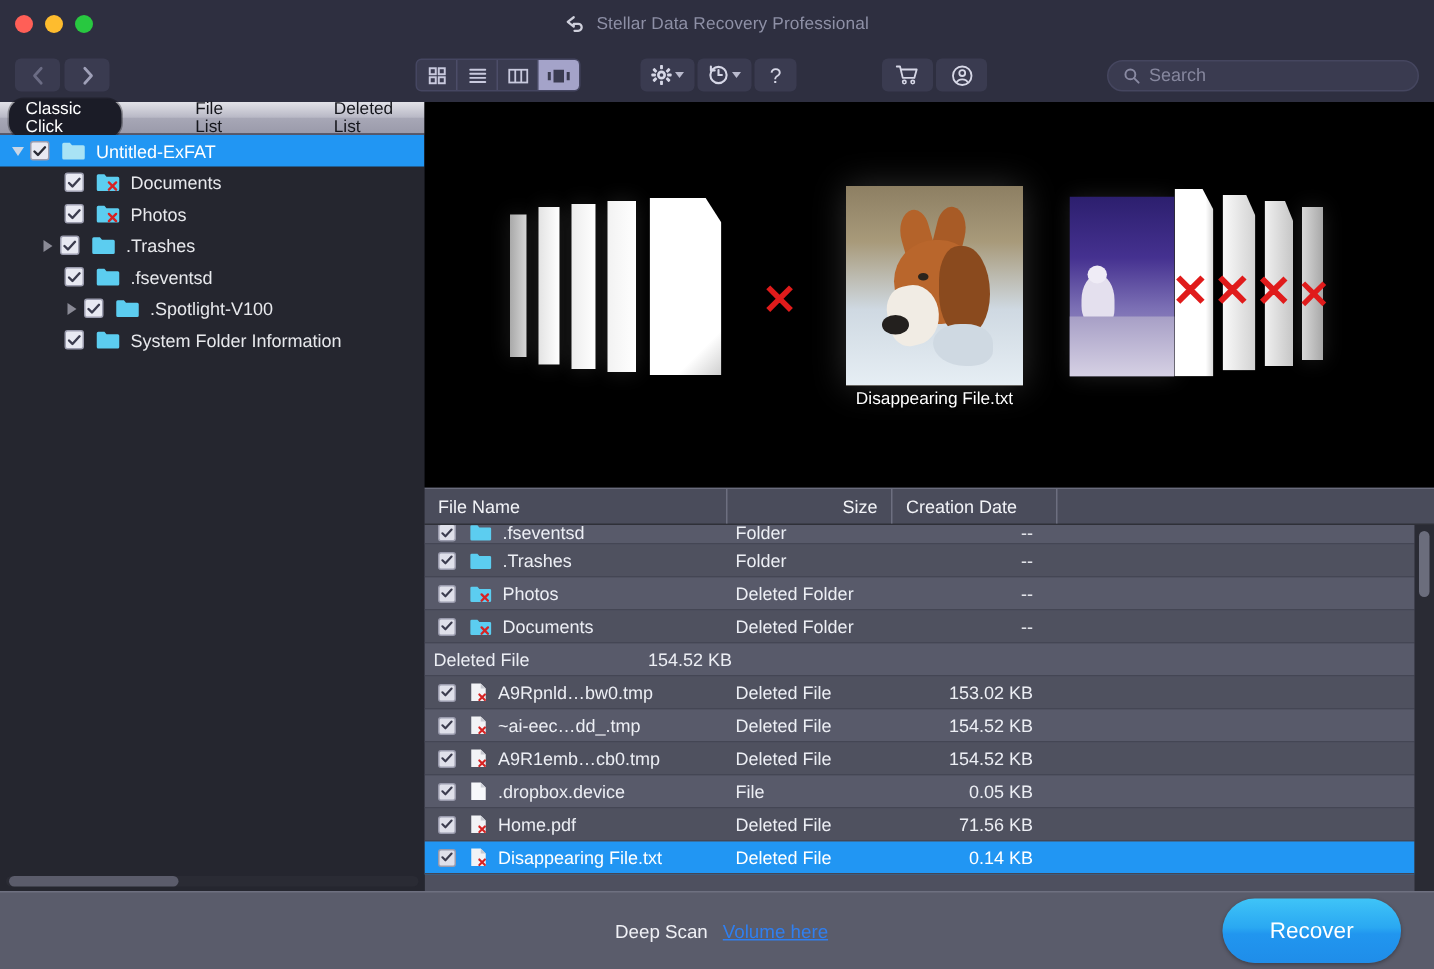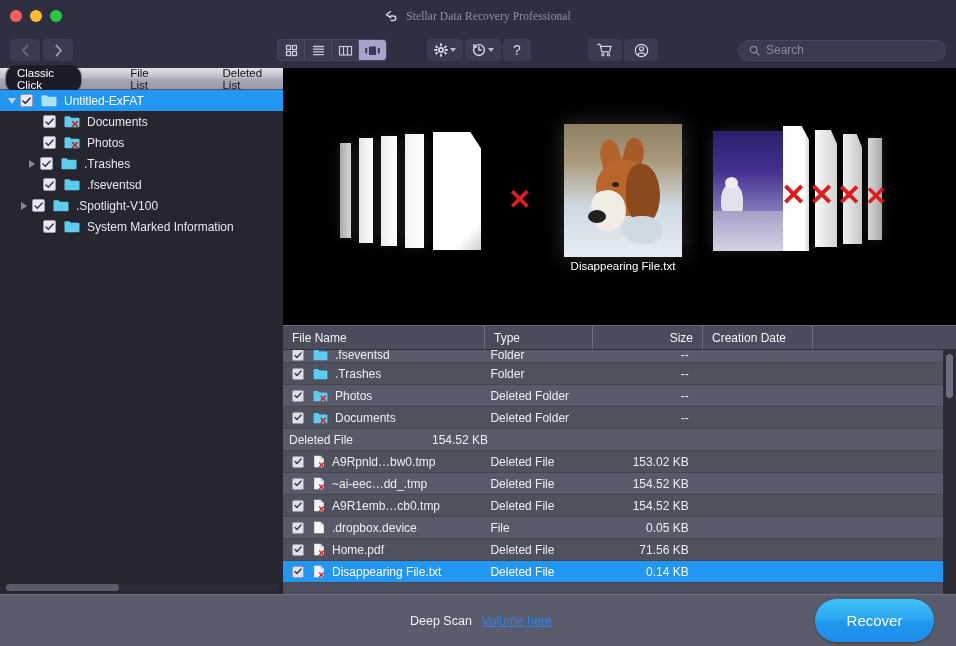--- a/index.html
+++ b/index.html
@@ -15,21 +15,21 @@
     width: 956px; height: 646px;
     background: #2e2f40;
     display: flex; flex-direction: column;
   }
 
   
   .titlebar {
     position: relative;
     height: 32px; min-height: 32px;
     background: #2e2f40;
-    display: flex; align-items: center; font-family: Liberation Serif, serif;
+    display: flex; align-items: center;
   }
   .traffic { display: flex; gap: 8px; padding-left: 10px; align-items: center; }
   .light { width: 12px; height: 12px; border-radius: 50%; }
   .light.red    { background: #ff5f57; }
   .light.yellow { background: #febc2e; }
   .light.green  { background: #28c840; }
   .title-center {
     position: absolute; left: 0; right: 0;
     display: flex; align-items: center; justify-content: center;
     gap: 7px; pointer-events: none;
@@ -482,21 +482,21 @@
               </svg>
           </span>
           <span class="ficon">
             <svg width="16" height="13" viewBox="0 0 16 13">
                 <path d="M0.5 2.2 A1 1 0 0 1 1.5 1.2 H5.6 L7 2.8 H14.5 A1 1 0 0 1 15.5 3.8 V11.3 A1 1 0 0 1 14.5 12.3 H1.5 A1 1 0 0 1 0.5 11.3 Z" fill="#5ccdf0"></path>
               </svg>
           </span>
           <span>.fseventsd</span>
         </div>
 
-        <div class="trow" style="padding-left:16px">
+        <div class="trow" style="padding-left:40px">
           <span class="tri">
               <i></i>
             </span>
           <span class="cb">
             <svg width="9" height="8" viewBox="0 0 9 8">
                 <path d="M1 4 L3.3 6.3 L8 1.2" fill="none" stroke="#3b3c4e" stroke-width="1.6" stroke-linecap="round" stroke-linejoin="round"></path>
               </svg>
           </span>
           <span class="ficon">
             <svg width="16" height="13" viewBox="0 0 16 13">
@@ -510,21 +510,21 @@
           <span class="cb">
             <svg width="9" height="8" viewBox="0 0 9 8">
                 <path d="M1 4 L3.3 6.3 L8 1.2" fill="none" stroke="#3b3c4e" stroke-width="1.6" stroke-linecap="round" stroke-linejoin="round"></path>
               </svg>
           </span>
           <span class="ficon">
             <svg width="16" height="13" viewBox="0 0 16 13">
                 <path d="M0.5 2.2 A1 1 0 0 1 1.5 1.2 H5.6 L7 2.8 H14.5 A1 1 0 0 1 15.5 3.8 V11.3 A1 1 0 0 1 14.5 12.3 H1.5 A1 1 0 0 1 0.5 11.3 Z" fill="#5ccdf0"></path>
               </svg>
           </span>
-          <span>System Marked Information</span>
+          <span>System Folder Information</span>
         </div>
 
       </div>
 
       <div class="hscroll-wrap">
         <div class="hscroll-track">
           <div class="hscroll-thumb"></div>
         </div>
       </div>
     </div>
@@ -597,21 +597,20 @@
           <div class="xmark" style="left:498px; top:112px; font-size:30px;">✕</div>
           <div class="xmark" style="left:526px; top:112px; font-size:30px;">✕</div>
           <div class="xmark" style="left:554px; top:113px; font-size:29px;">✕</div>
           <div class="xmark" style="left:582px; top:115px; font-size:26px;">✕</div>
         </div>
       </div>
 
       <div class="tablewrap">
         <div class="thead">
           <div class="th c-name">File Name</div>
-          <div class="th c-type">Type</div>
           <div class="th c-size">Size</div>
           <div class="th c-cdate">Creation Date</div>
         </div>
         <div class="tbody">
           <div class="tbodyinner">
 
             <div class="tr clip">
               <div class="td c-name">
                 <span class="row-cb">
                     <svg width="8" height="7" viewBox="0 0 9 8">

